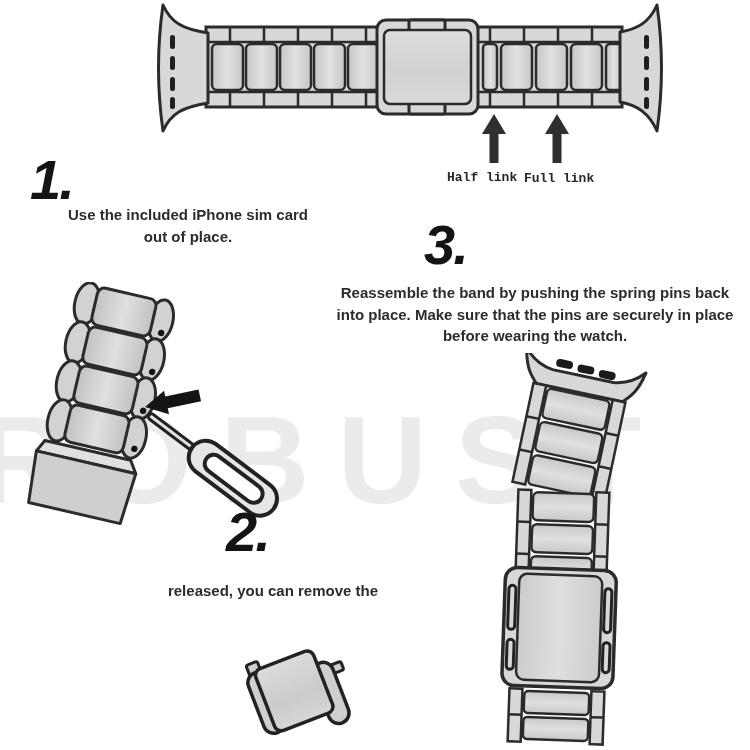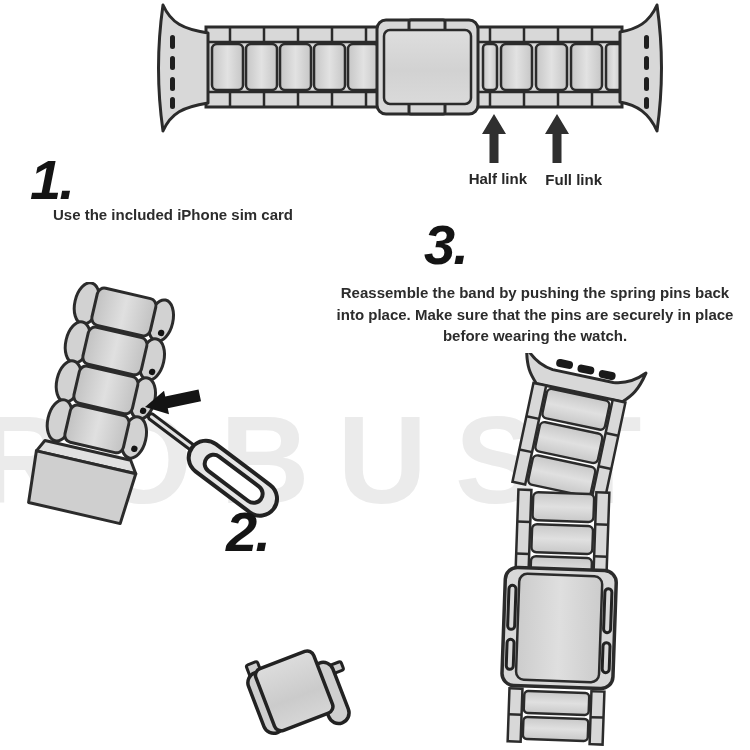--- a/index.html
+++ b/index.html
@@ -14,26 +14,26 @@
     color:#ebebeb;white-space:nowrap;line-height:1;user-select:none;
   }
   .step-number{
     position:absolute;font-size:56px;font-weight:700;font-style:italic;
     color:#141414;line-height:1;letter-spacing:-2px;
   }
   .step-text{
     position:absolute;font-weight:700;color:#2c2c2c;text-align:center;
   }
   .step-text .line{display:block;}
-  .txt-s1{left:23px;top:204px;width:300px;font-size:15px;line-height:22px;}
+  .txt-s1{left:38px;top:204px;width:300px;font-size:15px;line-height:22px;}
   .txt-s2{left:118px;top:580px;width:310px;font-size:15px;line-height:22px;}
   .txt-s3{left:305px;top:282px;width:460px;font-size:15px;line-height:21.5px;}
   .callout-label{
-    position:absolute;font-size:15px;font-weight:700;color:#272727;
-    text-align:right;line-height:1.1;
+    position:absolute;font-size:13px;font-weight:700;color:#272727;
+    text-align:left;line-height:1.1;font-family:Liberation Mono, monospace;
   }
   svg{display:block;}
 </style>
 </head>
 <body>
 
 <div class="canvas">
 
   <div class="watermark">ROBUST</div>
 
@@ -119,20 +119,21 @@
   <svg class="abs" style="left:475px;top:110px;" width="110" height="58" viewBox="0 0 110 58">
     <polygon points="19,4 31,24 23.5,24 23.5,53 14.5,53 14.5,24 7,24" fill="#2f2f2f"></polygon>
     <polygon points="82,4 94,24 86.5,24 86.5,53 77.5,53 77.5,24 70,24" fill="#2f2f2f"></polygon>
   </svg>
   <div class="callout-label" style="left:447px;top:171px;width:80px;">Half link</div>
   <div class="callout-label" style="left:524px;top:172px;width:78px;">Full link</div>
 
   <div class="step-number" style="left:30px;top:152px;">1.</div>
   <div class="step-text txt-s1">
     <span class="line">Use the included iPhone sim card</span>
+    <span class="line">out of place.</span>
   </div>
 
   <svg class="abs" style="left:20px;top:282px;" width="262" height="250" viewBox="0 0 262 250">
     <defs>
       <linearGradient id="gV1" x1="0" y1="0" x2="1" y2="0">
         <stop offset="0" stop-color="#c2c2c2"></stop>
           <stop offset="0.5" stop-color="#e0e0e0"></stop>
           <stop offset="1" stop-color="#c2c2c2"></stop>
       </linearGradient>
     </defs>
@@ -257,20 +258,21 @@
         <line x1="20" y1="229" x2="33" y2="229"></line>
           <line x1="102" y1="229" x2="115" y2="229"></line>
         <rect x="35" y="205" width="65" height="22" rx="4" fill="url(#gV4)"></rect>
         <rect x="35" y="231" width="65" height="22" rx="4" fill="url(#gV4)"></rect>
       </g>
     </g>
   </svg>
 
   <div class="step-number" style="left:226px;top:504px;">2.</div>
   <div class="step-text txt-s2">
+    <span class="line">released, you can remove the</span>
   </div>
 
   <svg class="abs" style="left:236px;top:643px;" width="125" height="110" viewBox="0 0 125 110">
     <defs>
       <linearGradient id="gV2" x1="0" y1="0" x2="0" y2="1">
         <stop offset="0" stop-color="#dcdcdc"></stop>
           <stop offset="0.6" stop-color="#cbcbcb"></stop>
           <stop offset="1" stop-color="#d6d6d6"></stop>
       </linearGradient>
     </defs>

